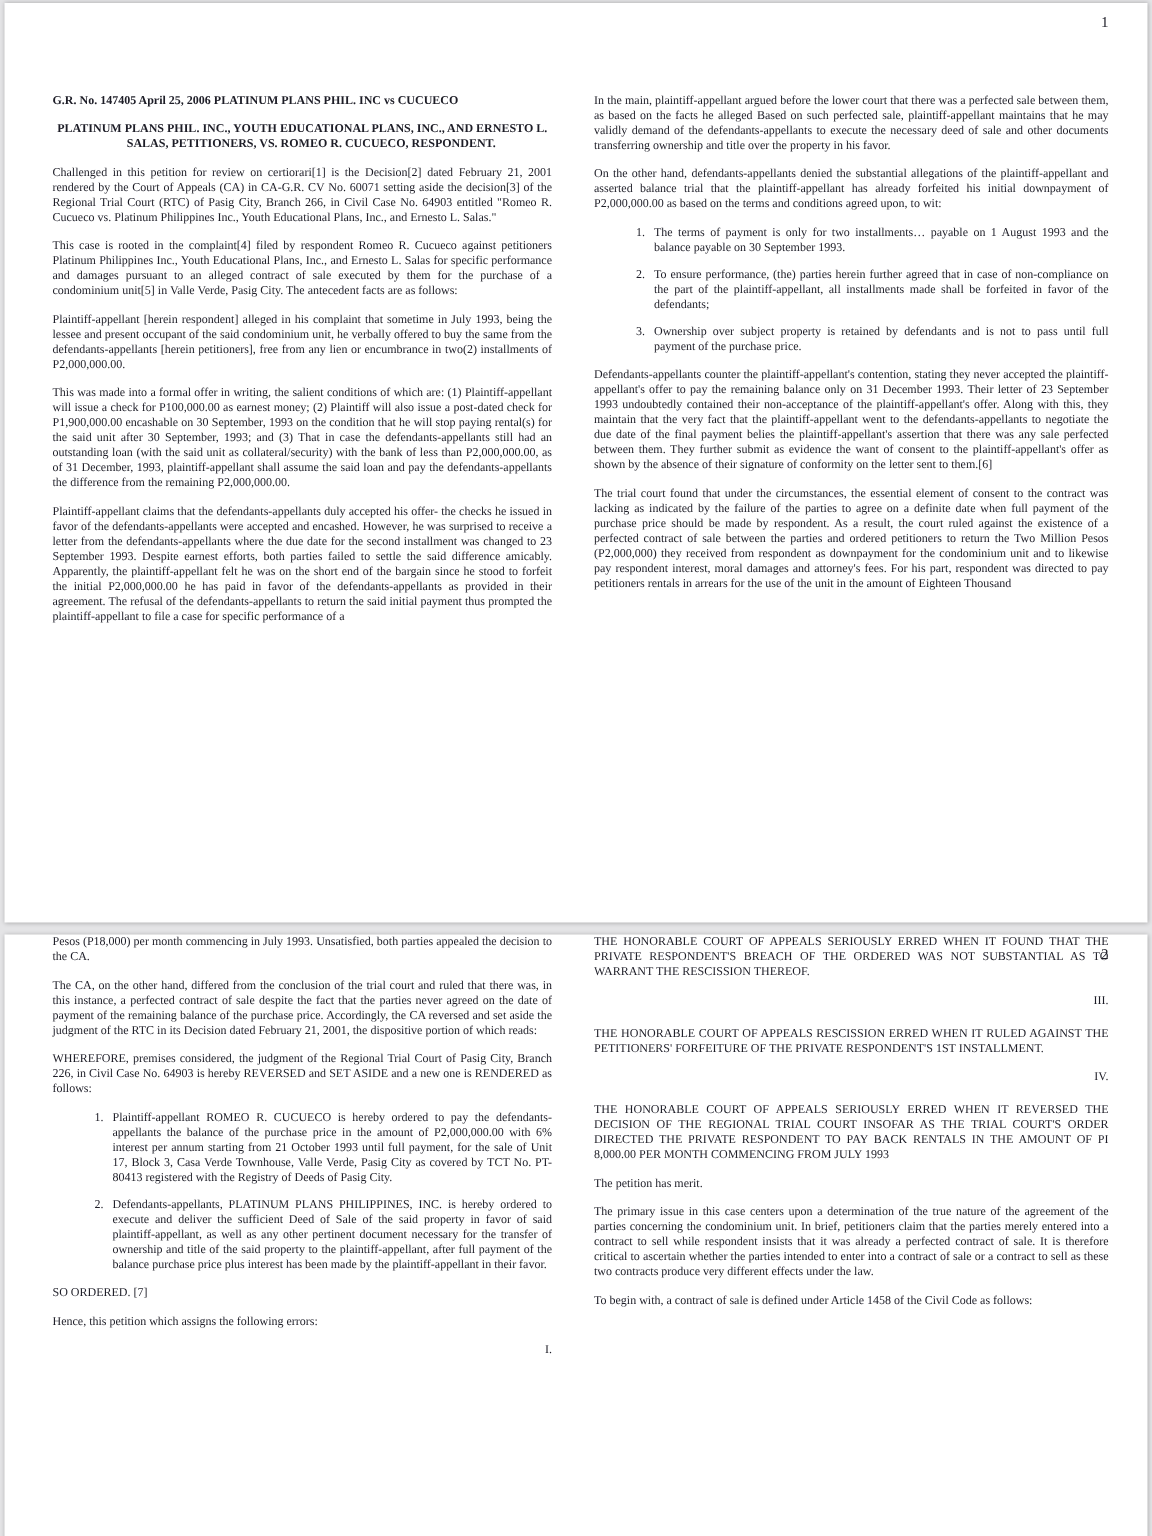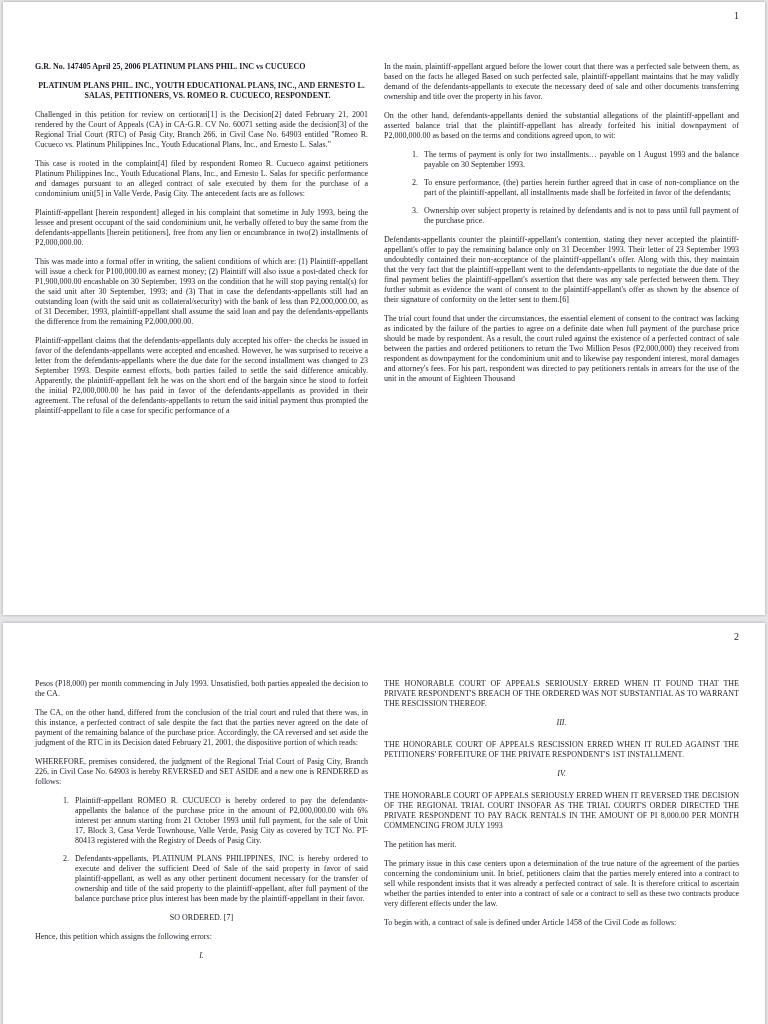--- a/index.html
+++ b/index.html
@@ -14,33 +14,33 @@
     background: #ffffff; box-shadow: 0 0 3px rgba(0,0,0,.28);
   }
   .page-1 { height: 613px; margin-top: 2px; }
   .page-2 { height: 560px; margin-top: 8px; }
   .page-number {
     position: absolute; top: 8px; right: 26px;
     font-size: 10px; color: #1d1d27;
   }
   .columns { display: flex; padding-left: 32px; padding-right: 26px; }
   .page-1 .columns { padding-top: 60px; }
-  .page-2 .columns { padding-top: 56px; }
+  .page-2 .columns { }
   .col {
     font-size: 8px; line-height: 10px; color: #1d1d27;
   }
-  .col-left { width: 333px; flex: none; margin-right: 16px; }
+  .col-left { width: 333px; flex: none; margin-right: 28px; }
   .col-right { flex: 1; min-width: 0; }
   p { margin: 0 0 9px; text-align: justify; }
   .heading { font-weight: bold; text-align: left; }
   .parties { font-weight: bold; text-align: center; padding-left: 12px; text-indent: -12px; }
   ol { margin: 0 0 9px; padding: 0 0 0 36px; }
   li { margin-bottom: 8px; text-align: justify; padding-left: 4px; }
-  .numeral { text-align: center; margin: 3px 0 12px; font-style: italic; }
-  .so-ordered { text-align: center; }
+  .numeral { text-align: right; margin: 3px 0 12px; }
+  .so-ordered { text-align: left; }
 </style>
 </head>
 <body>
 
 <div class="viewport">
 
   <div class="page page-1">
     <div class="page-number">1</div>
     <div class="columns">
       <div class="col col-left">

